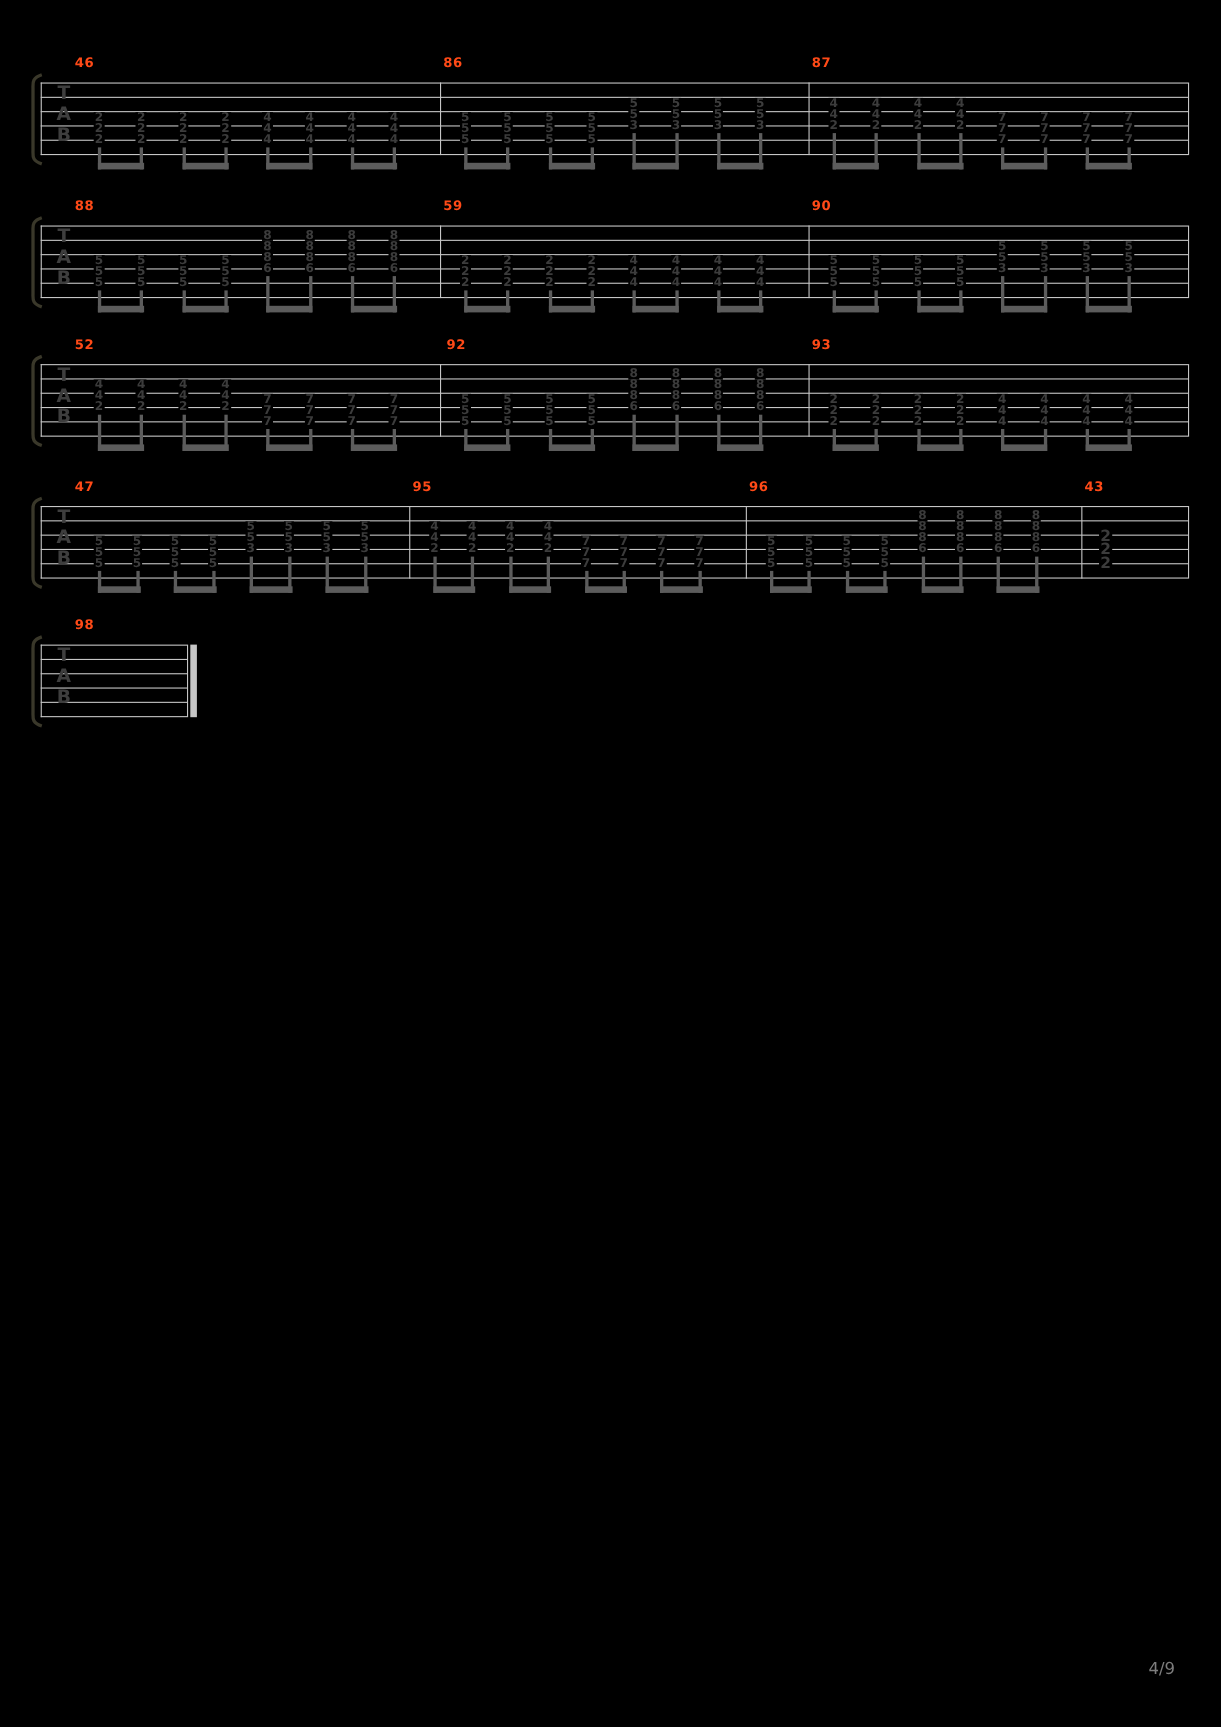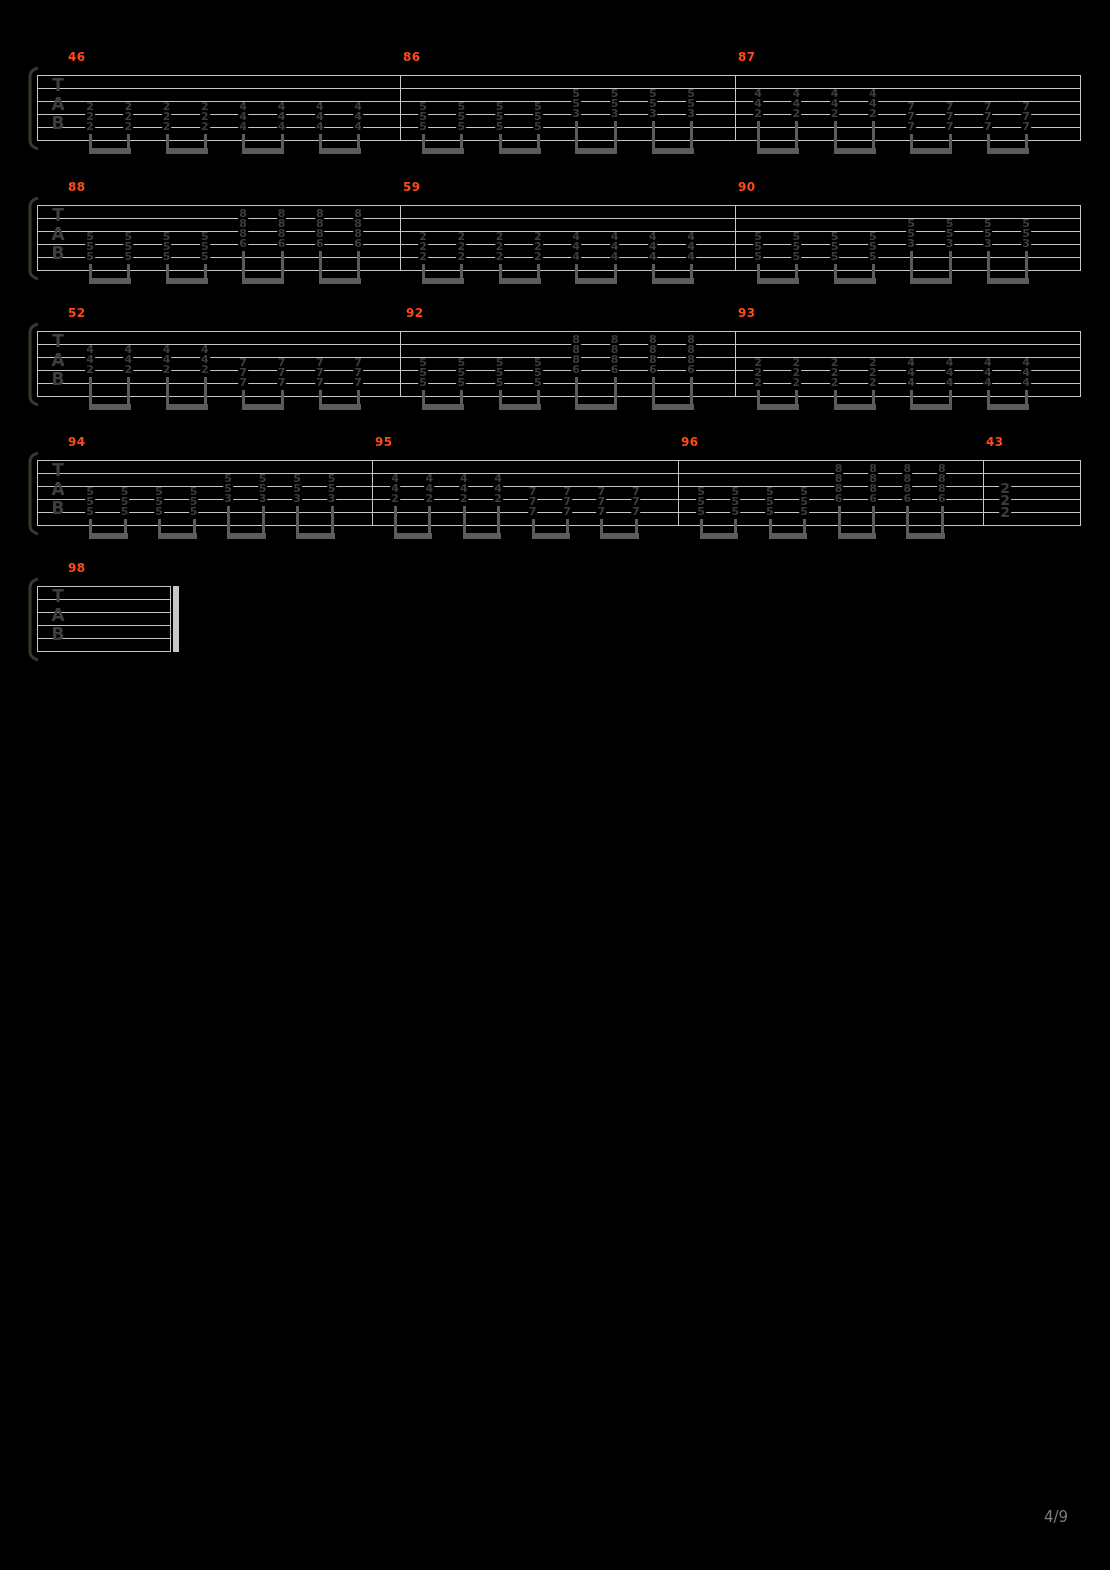--- a/index.html
+++ b/index.html
@@ -580,21 +580,21 @@
       <div class="staff-line" style="left: 37px; width: 1043px; top: 512px;"></div>
       <div class="staff-line" style="left: 37px; width: 1043px; top: 525px;"></div>
       <div class="barline" style="left: 37px; top: 460px; height: 66px;"></div>
       <div class="barline" style="left: 372px; top: 460px; height: 66px;"></div>
       <div class="barline" style="left: 678px; top: 460px; height: 66px;"></div>
       <div class="barline" style="left: 983px; top: 460px; height: 66px;"></div>
       <div class="barline" style="left: 1080px; top: 460px; height: 66px;"></div>
       <div class="clef-letter" style="left: 58px; top: 463px;">T</div>
       <div class="clef-letter" style="left: 58px; top: 482px;">A</div>
       <div class="clef-letter" style="left: 58px; top: 501px;">B</div>
-      <div class="measure-number" style="left: 68px; top: 436px;">94</div>
+      <div class="measure-number" style="left: 68px; top: 436px;">47</div>
       <div class="fret-stack" style="left: 90px; top: 487px;">
         <span class="fret">5</span>
         <span class="fret">5</span>
         <span class="fret">5</span>
       </div>
       <div class="fret-stack" style="left: 124.5px; top: 487px;">
         <span class="fret">5</span>
         <span class="fret">5</span>
         <span class="fret">5</span>
       </div>

